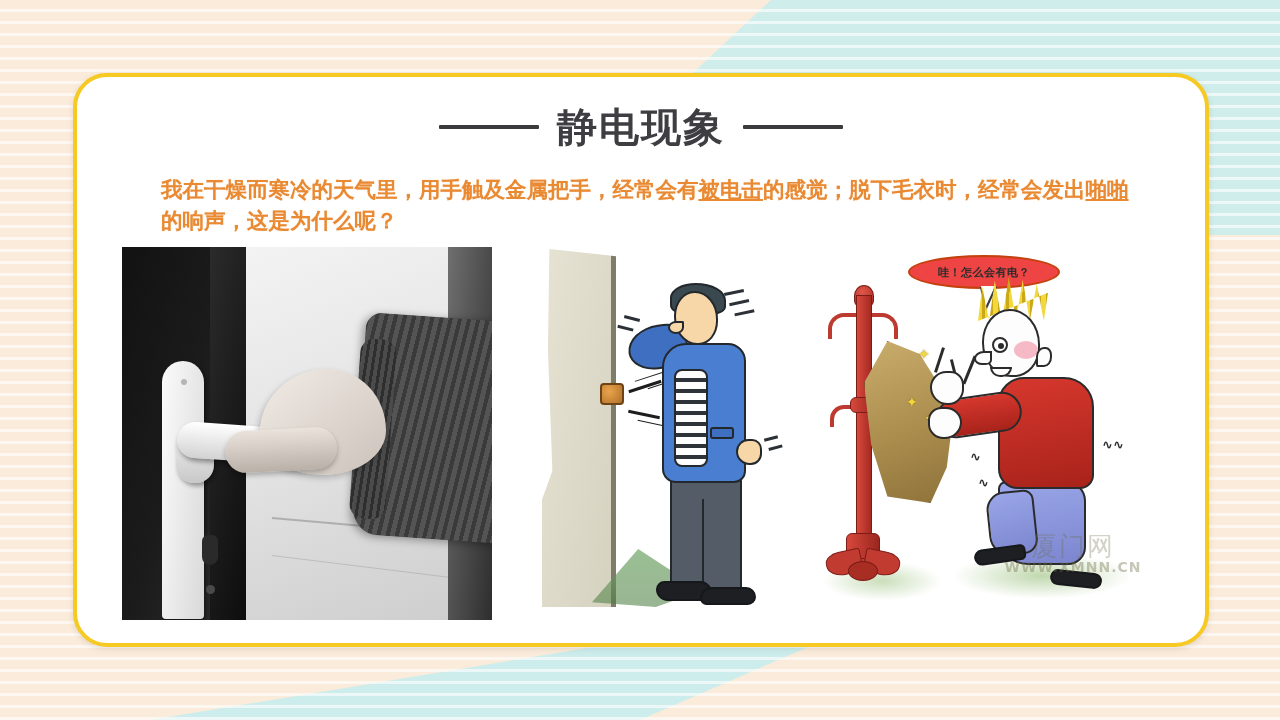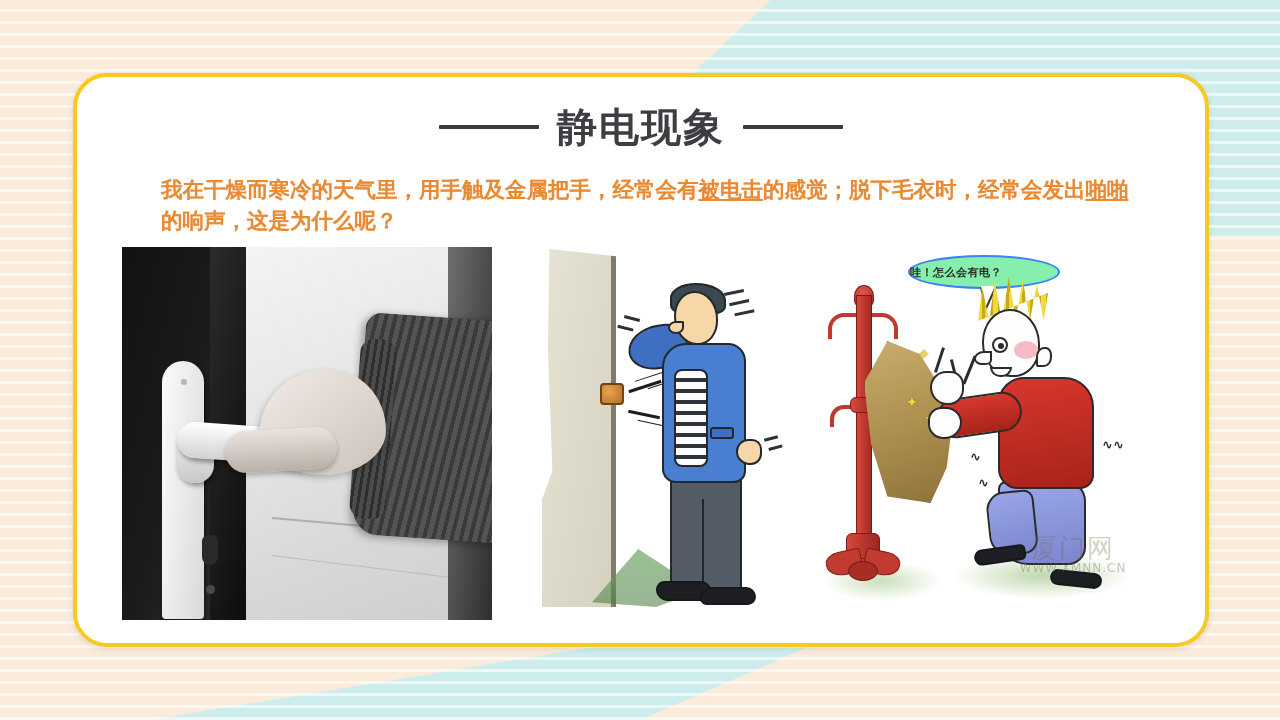--- a/index.html
+++ b/index.html
@@ -192,22 +192,22 @@
      box-shadow: 3px 11px 0 0 #2b3136, 6px 22px 0 0 #2b3136; transform: rotate(-12deg); }
   .m-mot2 { left: 92px; top: 68px; width: 16px; height: 3px; background: #2b3136;
      box-shadow: -4px 11px 0 0 #2b3136; transform: rotate(14deg); }
   .m-mot3 { left: 232px; top: 188px; width: 14px; height: 3px; background: #2b3136;
      box-shadow: 2px 10px 0 0 #2b3136; transform: rotate(-15deg); }
 
   
   #fig-shock { position: absolute; left: 725px; top: 8px; width: 350px; height: 360px; }
   .bubble {
     left: 106px; top: 0px; width: 152px; height: 34px;
-    border: 2px solid #3b82f6; border-radius: 50%;
-    background: #86efac; display: flex; align-items: center; justify-content: flex-start;
+    border: 2px solid #c2410c; border-radius: 50%;
+    background: #ef4444; display: flex; align-items: center; justify-content: center;
   }
   .bubble span { font-size: 11px; color: #2b2b2b; font-weight: 700; letter-spacing: .5px; }
   .bubble-tail {
     left: 178px; top: 32px; width: 0; height: 0;
     border-left: 5px solid transparent; border-right: 12px solid transparent;
     border-top: 26px solid #3a3a3a;
   }
   .bubble-tail2 {
     left: 179px; top: 31px; width: 0; height: 0;
     border-left: 4px solid transparent; border-right: 10px solid transparent;
@@ -290,21 +290,21 @@
      background: radial-gradient(ellipse at 50% 50%, rgba(150,190,120,.5), rgba(150,190,120,0) 70%); }
   .shiver { position: absolute; color: #2b2b2b; font-size: 13px; font-weight: 700;
      line-height: .85; }
   .watermark {
      left: 196px; top: 272px; width: 150px; height: 48px;
      opacity: .55; color: #6c6a4a; font-size: 9px;
      display: flex; flex-direction: column; align-items: center; justify-content: flex-end;
   }
   .wm-logo { font-size: 26px; letter-spacing: 2px; color: rgba(110,108,70,.55);
      font-weight: 400; line-height: 1; }
-  .wm-url { font-size: 12px; letter-spacing: 1px; color: rgba(110,108,70,.7); }
+  .wm-url { font-size: 14px; letter-spacing: 1px; color: rgba(110,108,70,.7); font-weight: bold; }
 </style>
 </head>
 <body>
 
 <div id="bg">
   <div class="bg-base"></div>
   <div class="bg-cyan-top"></div>
   <div class="bg-cyan-bottom"></div>
   <div class="bg-stripes"></div>
 </div>

